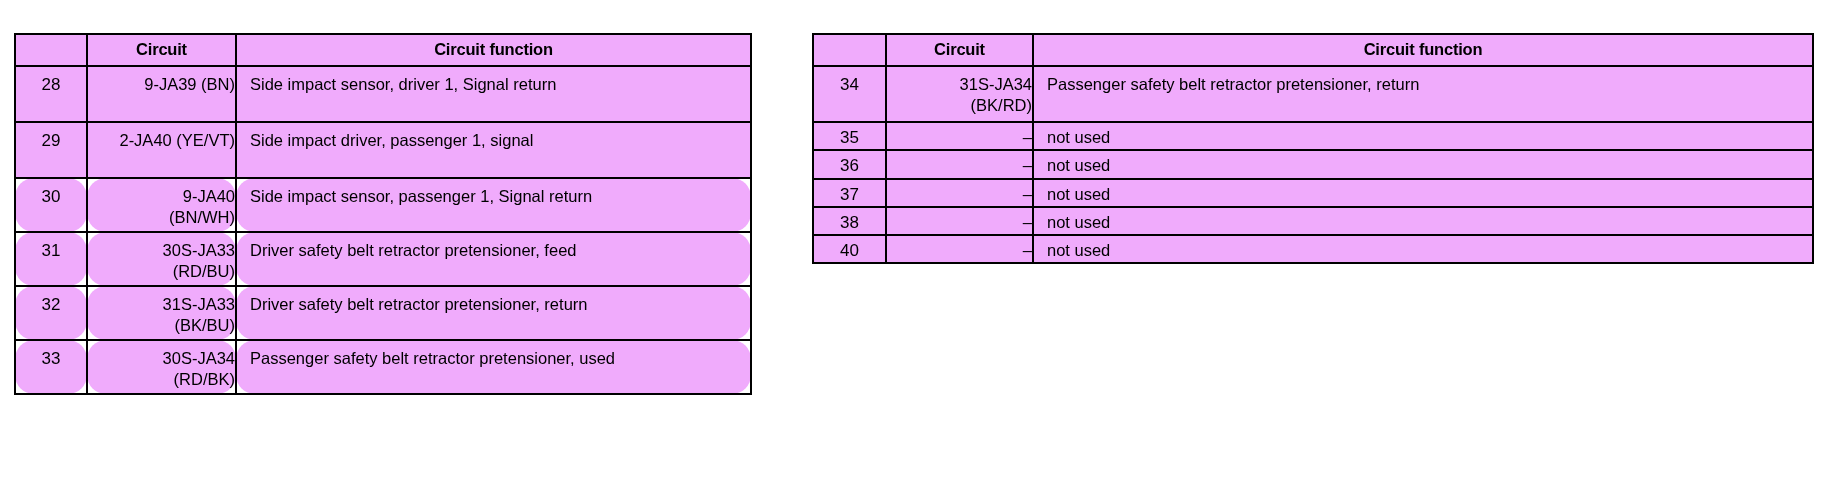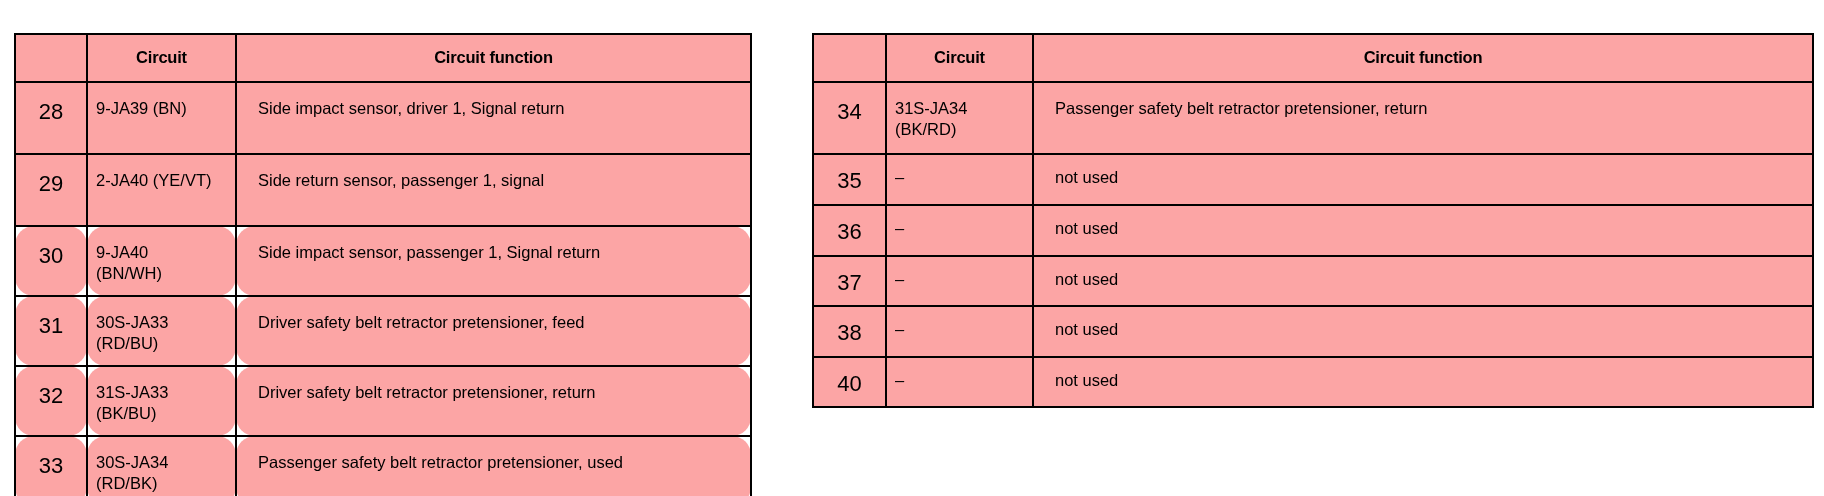--- a/index.html
+++ b/index.html
@@ -25,48 +25,48 @@
 
   
   .ctable {
     position: absolute;
     border-collapse: collapse;
     table-layout: fixed;
     background: #fff;
   }
   .ctable td, .ctable th {
     border: 2px solid #000;
-    padding: 8px;
+    padding: 0;
     vertical-align: top;
     font-weight: normal;
-    background: #fca5a5;
+    background: #f0abfc;
   }
 
   
   .ctable thead th {
     font-weight: bold;
     font-size: 16.5px;
     text-align: center;
     letter-spacing: -0.2px;
   }
   .hdr-inner {
     display: block;
     padding-top: 6px;
     padding-bottom: 7px;
     line-height: 1.05;
   }
   .hdr-blank .hdr-inner { visibility: hidden; }
 
   
   .cell-num {
     text-align: center;
-    font-size: 22px;
+    font-size: 17px;
   }
   .cell-cir {
-    text-align: left;
+    text-align: right;
     font-size: 16.5px;
   }
   .cell-fn {
     text-align: left;
     font-size: 16.5px;
   }
   .pad {
     display: block;
     padding: 7px 0 0 0;
     line-height: 1.30;
@@ -151,21 +151,21 @@
 
       <tr class="r-tall">
         <td class="cell-num">
           <span class="pad">29</span>
         </td>
         <td class="cell-cir">
           <span class="pad">2-JA40 (YE/VT)</span>
           <span class="line2"></span>
         </td>
         <td class="cell-fn">
-          <span class="pad">Side return sensor, passenger 1, signal</span>
+          <span class="pad">Side impact driver, passenger 1, signal</span>
         </td>
       </tr>
 
       <tr class="r-tall2">
         <td class="cell-num">
           <span class="pad">30</span>
         </td>
         <td class="cell-cir">
           <span class="pad">9-JA40</span>
           <span class="line2">(BN/WH)</span>

